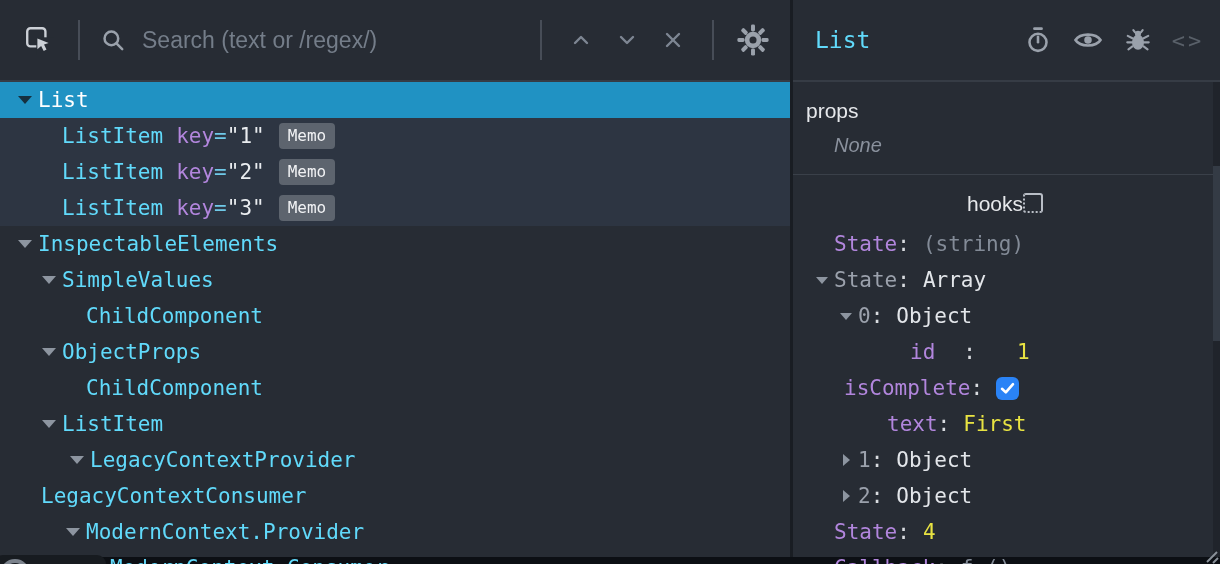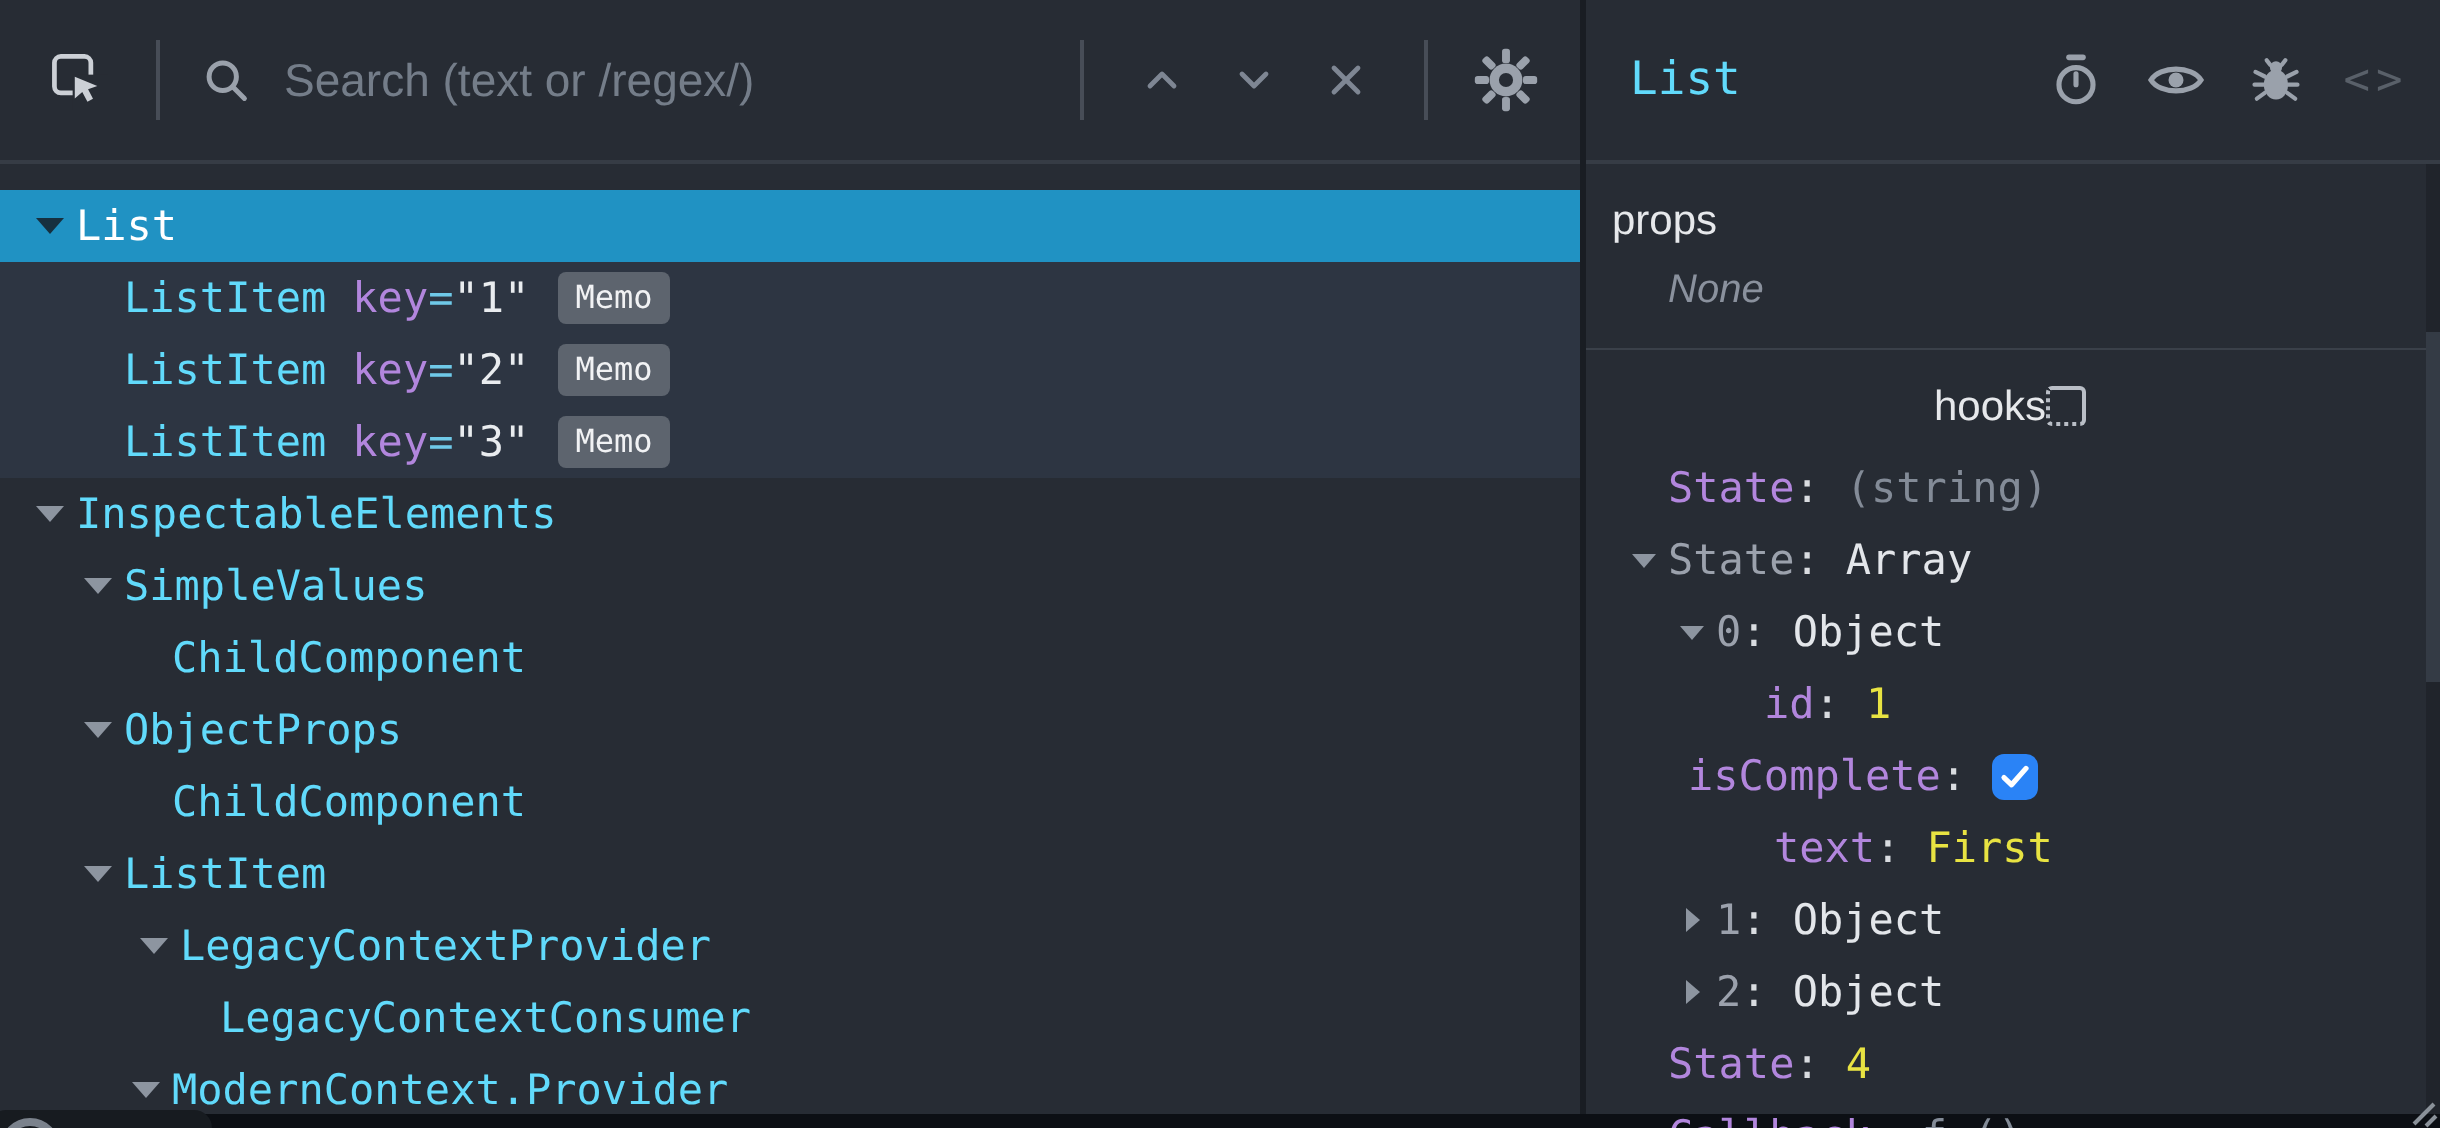--- a/index.html
+++ b/index.html
@@ -10,21 +10,21 @@
     --badge:#5d646e; --blue:#2a83f6; --icon:#9aa1ab; --icon-bright:#ccd0d6;
     --icon-dim:#596069; --strip:#0c0f14; --track:#20242b; --thumb:#343b45;
   }
   *{box-sizing:border-box;}
   html,body{margin:0;padding:0;}
   body{width:1220px;height:564px;overflow:hidden;background:var(--bg);position:relative;
        font-family:"Liberation Sans",sans-serif;}
   .app{display:flex;width:100%;height:100%;}
 
   
-  .left-panel{width:790px;display:flex;flex-direction:column;gap:13px;}
+  .left-panel{width:790px;display:flex;flex-direction:column;}
   .toolbar{height:82px;display:flex;align-items:center;border-bottom:2px solid var(--border);
            padding:0 14px 0 16px;flex:none;}
   .icon-btn{width:46px;height:46px;display:flex;align-items:center;justify-content:center;
             color:var(--icon);flex:none;}
   .icon-btn.bright{color:var(--icon-bright);}
   .tb-divider{width:2px;height:40px;background:#474d57;margin:0 16px;flex:none;}
   .search{flex:1;background:transparent;border:none;outline:none;color:var(--white);
           font-size:23px;font-family:"Liberation Sans",sans-serif;margin-left:10px;min-width:0;}
   .search::placeholder{color:#747d89;}
 
@@ -211,21 +211,21 @@
             <i class="tri tri-down"></i>
           </span>
           <span class="c-name">ListItem</span>
         </div>
         <div class="t-row st-normal" style="padding-left: 64px;">
           <span class="slot">
             <i class="tri tri-down"></i>
           </span>
           <span class="c-name">LegacyContextProvider</span>
         </div>
-        <div class="t-row st-normal" style="padding-left: 84px;">
+        <div class="t-row st-normal" style=" margin-left: 15px;">
           <span class="slot"></span>
           <span class="c-name">LegacyContextConsumer</span>
         </div>
         <div class="t-row st-normal" style="padding-left: 60px;">
           <span class="slot">
             <i class="tri tri-down"></i>
           </span>
           <span class="c-name">ModernContext.Provider</span>
         </div>
         <div class="t-row st-normal cut" style="padding-left: 84px;">
@@ -302,21 +302,21 @@
             <span class="hval vs-plain">Array</span>
           </div>
           <div class="h-row" style="padding-left: 41px;">
             <span class="slot h-slot">
               <i class="tri tri-down sm"></i>
             </span>
             <span class="hname ns-gray">0</span>
             <span class="colon">:</span>
             <span class="hval vs-plain">Object</span>
           </div>
-          <div class="h-row" style="padding-left: 65px;">
+          <div class="h-row" style="padding-left: 65px; gap: 28px;">
             <span class="slot h-slot"></span>
             <span class="hname ns-purple">id</span>
             <span class="colon">:</span>
             <span class="hval vs-yellow">1</span>
           </div>
           <div class="h-row" style="padding-left: 27px;">
             <span class="slot h-slot"></span>
             <span class="hname ns-purple">isComplete</span>
             <span class="colon">:</span>
             <span class="checkbox">

